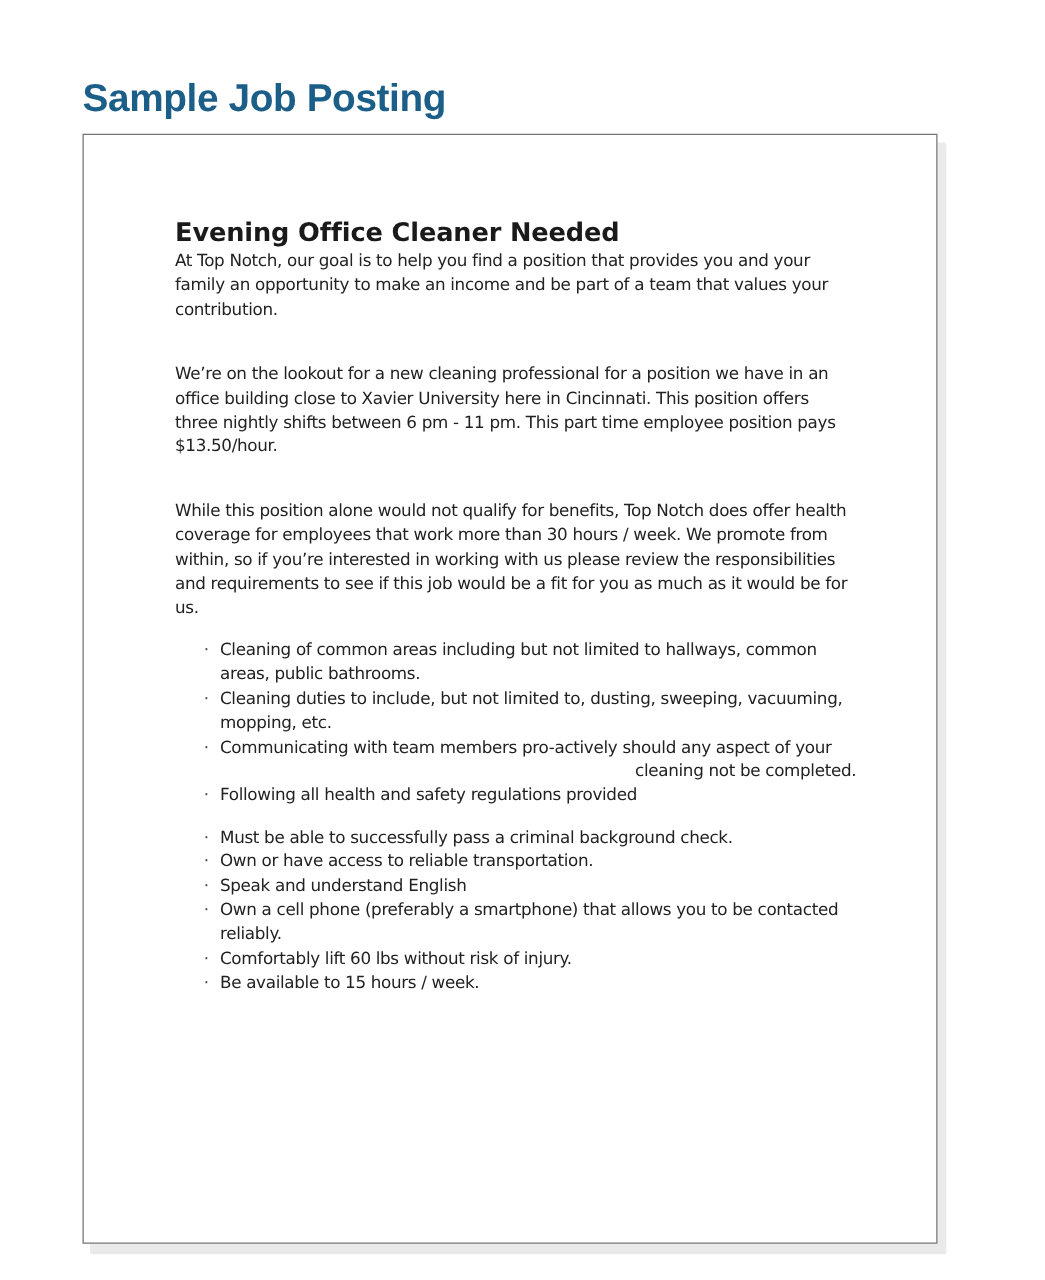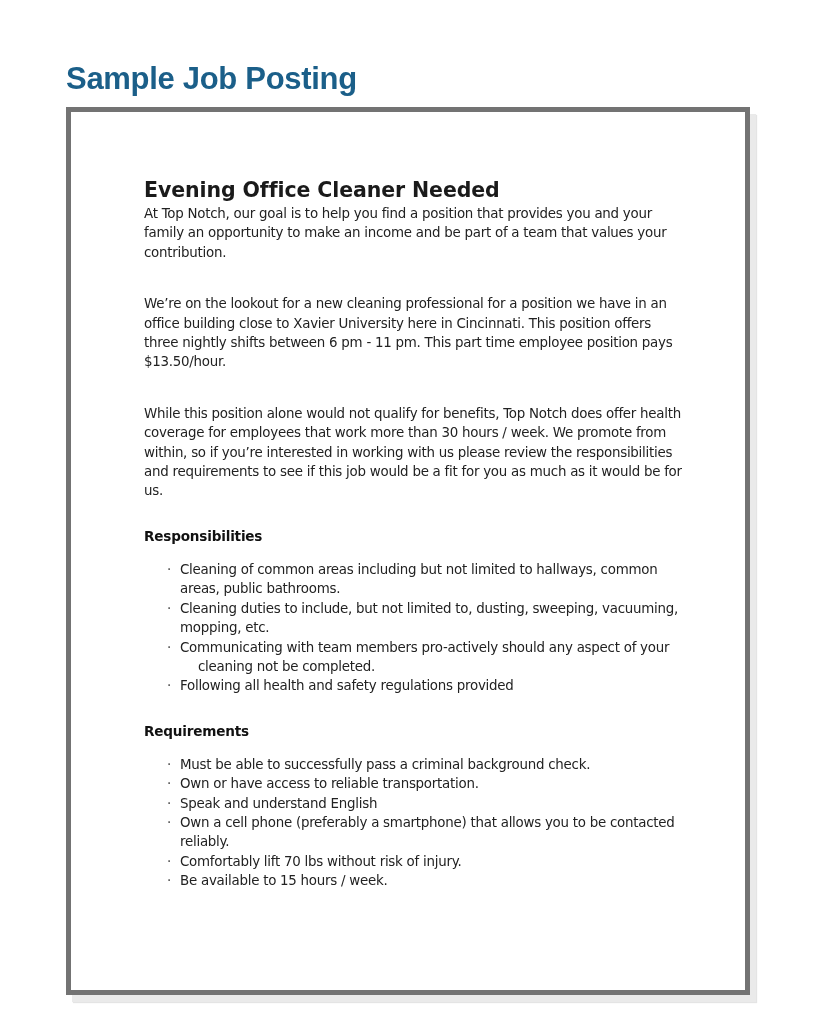--- a/index.html
+++ b/index.html
@@ -31,21 +31,21 @@
   }
 
   
   .doc-card {
     position: absolute;
     left: 66px;
     top: 107px;
     width: 684px;
     height: 888px;
     background: #ffffff;
-    border: 5px solid #737373;
+    border: 1px solid #737373;
     box-sizing: border-box;
     box-shadow: 6px 7px 0 0 #eaeaea, 7px 8px 1px 0 #e4e4e4;
   }
 
   .doc-inner {
     position: absolute;
     left: 73px;
     top: 0px;
     width: 545px;
   }
@@ -107,40 +107,40 @@
     font-size: 13.4px;
     line-height: 19.4px;
     color: #444444;
   }
   .bullet-list li .bullet-text {
     display: block;
   }
   .bullet-list li.extra-indent .cont-line {
     display: block;
     padding-left: 18px;
+    text-align: right;
   }
 </style>
 </head>
 <body>
 
 <h1 class="page-title">Sample Job Posting</h1>
 
 <div class="doc-card">
   <div class="doc-inner">
 
     <h2 class="job-heading">Evening Office Cleaner Needed</h2>
 
 
     <p class="para">At Top Notch, our goal is to help you find a position that provides you and your family an opportunity to make an income and be part of a team that values your contribution.</p>
 
     <p class="para">We’re on the lookout for a new cleaning professional for a position we have in an office building close to Xavier University here in Cincinnati. This position offers three nightly shifts between 6 pm - 11 pm. This part time employee position pays $13.50/hour.</p>
 
     <p class="para">While this position alone would not qualify for benefits, Top Notch does offer health coverage for employees that work more than 30 hours / week. We promote from within, so if you’re interested in working with us please review the responsibilities and requirements to see if this job would be a fit for you as much as it would be for us.</p>
 
-    <h3 class="section-heading">Responsibilities</h3>
 
     <ul class="bullet-list">
       <li>
         <span class="bullet-dot">·</span>
         <span class="bullet-text">Cleaning of common areas including but not limited to hallways, common areas, public bathrooms.</span>
       </li>
       <li>
         <span class="bullet-dot">·</span>
         <span class="bullet-text">Cleaning duties to include, but not limited to, dusting, sweeping, vacuuming, mopping, etc.</span>
       </li>
@@ -148,42 +148,41 @@
         <span class="bullet-dot">·</span>
         <span class="bullet-text">Communicating with team members pro-actively should any aspect of your</span>
         <span class="cont-line">cleaning not be completed.</span>
       </li>
       <li>
         <span class="bullet-dot">·</span>
         <span class="bullet-text">Following all health and safety regulations provided</span>
       </li>
     </ul>
 
-    <h3 class="section-heading">Requirements</h3>
 
     <ul class="bullet-list">
       <li>
         <span class="bullet-dot">·</span>
         <span class="bullet-text">Must be able to successfully pass a criminal background check.</span>
       </li>
       <li>
         <span class="bullet-dot">·</span>
         <span class="bullet-text">Own or have access to reliable transportation.</span>
       </li>
       <li>
         <span class="bullet-dot">·</span>
         <span class="bullet-text">Speak and understand English</span>
       </li>
       <li>
         <span class="bullet-dot">·</span>
         <span class="bullet-text">Own a cell phone (preferably a smartphone) that allows you to be contacted reliably.</span>
       </li>
       <li>
         <span class="bullet-dot">·</span>
-        <span class="bullet-text">Comfortably lift 70 lbs without risk of injury.</span>
+        <span class="bullet-text">Comfortably lift 60 lbs without risk of injury.</span>
       </li>
       <li>
         <span class="bullet-dot">·</span>
         <span class="bullet-text">Be available to 15 hours / week.</span>
       </li>
     </ul>
 
   </div>
 </div>
 

